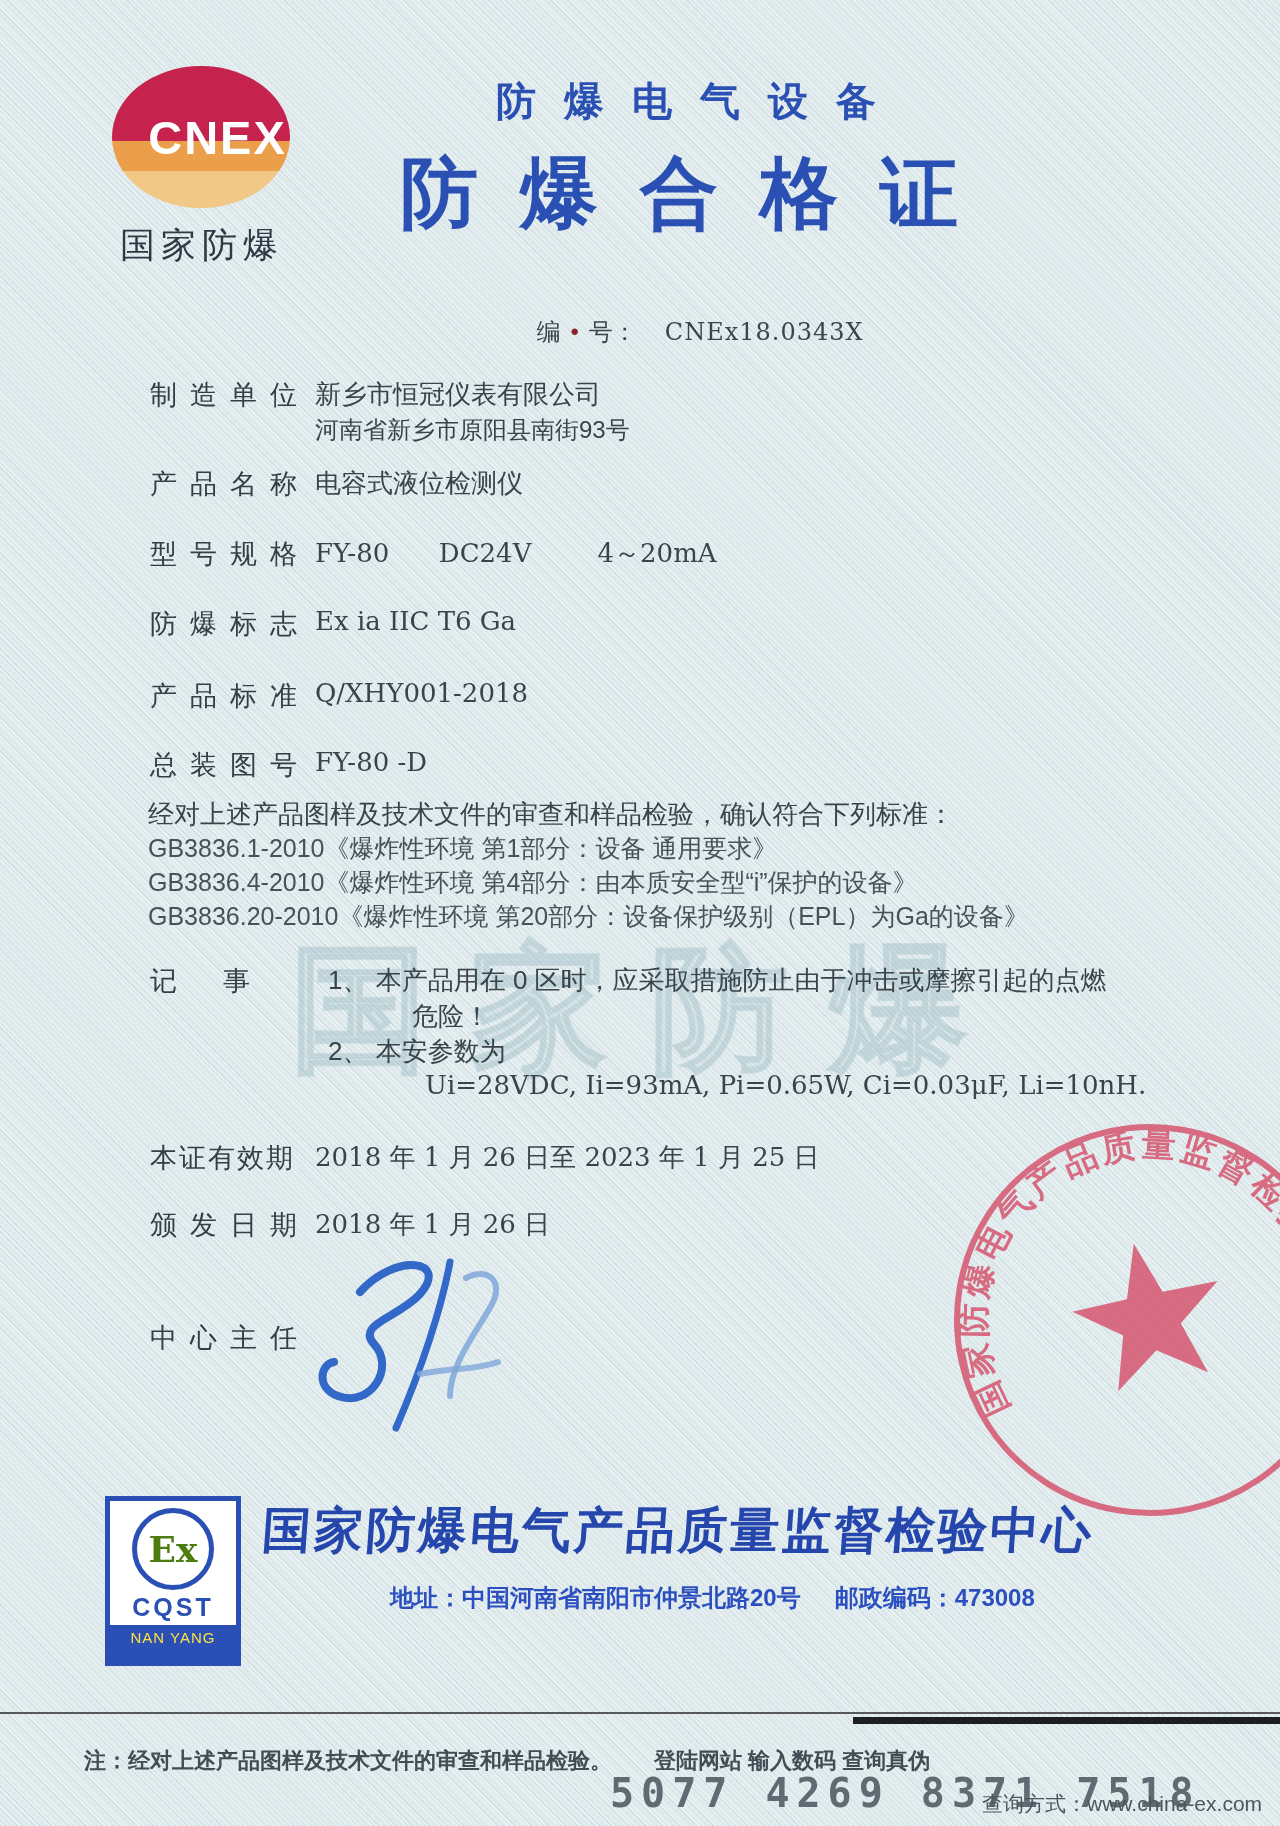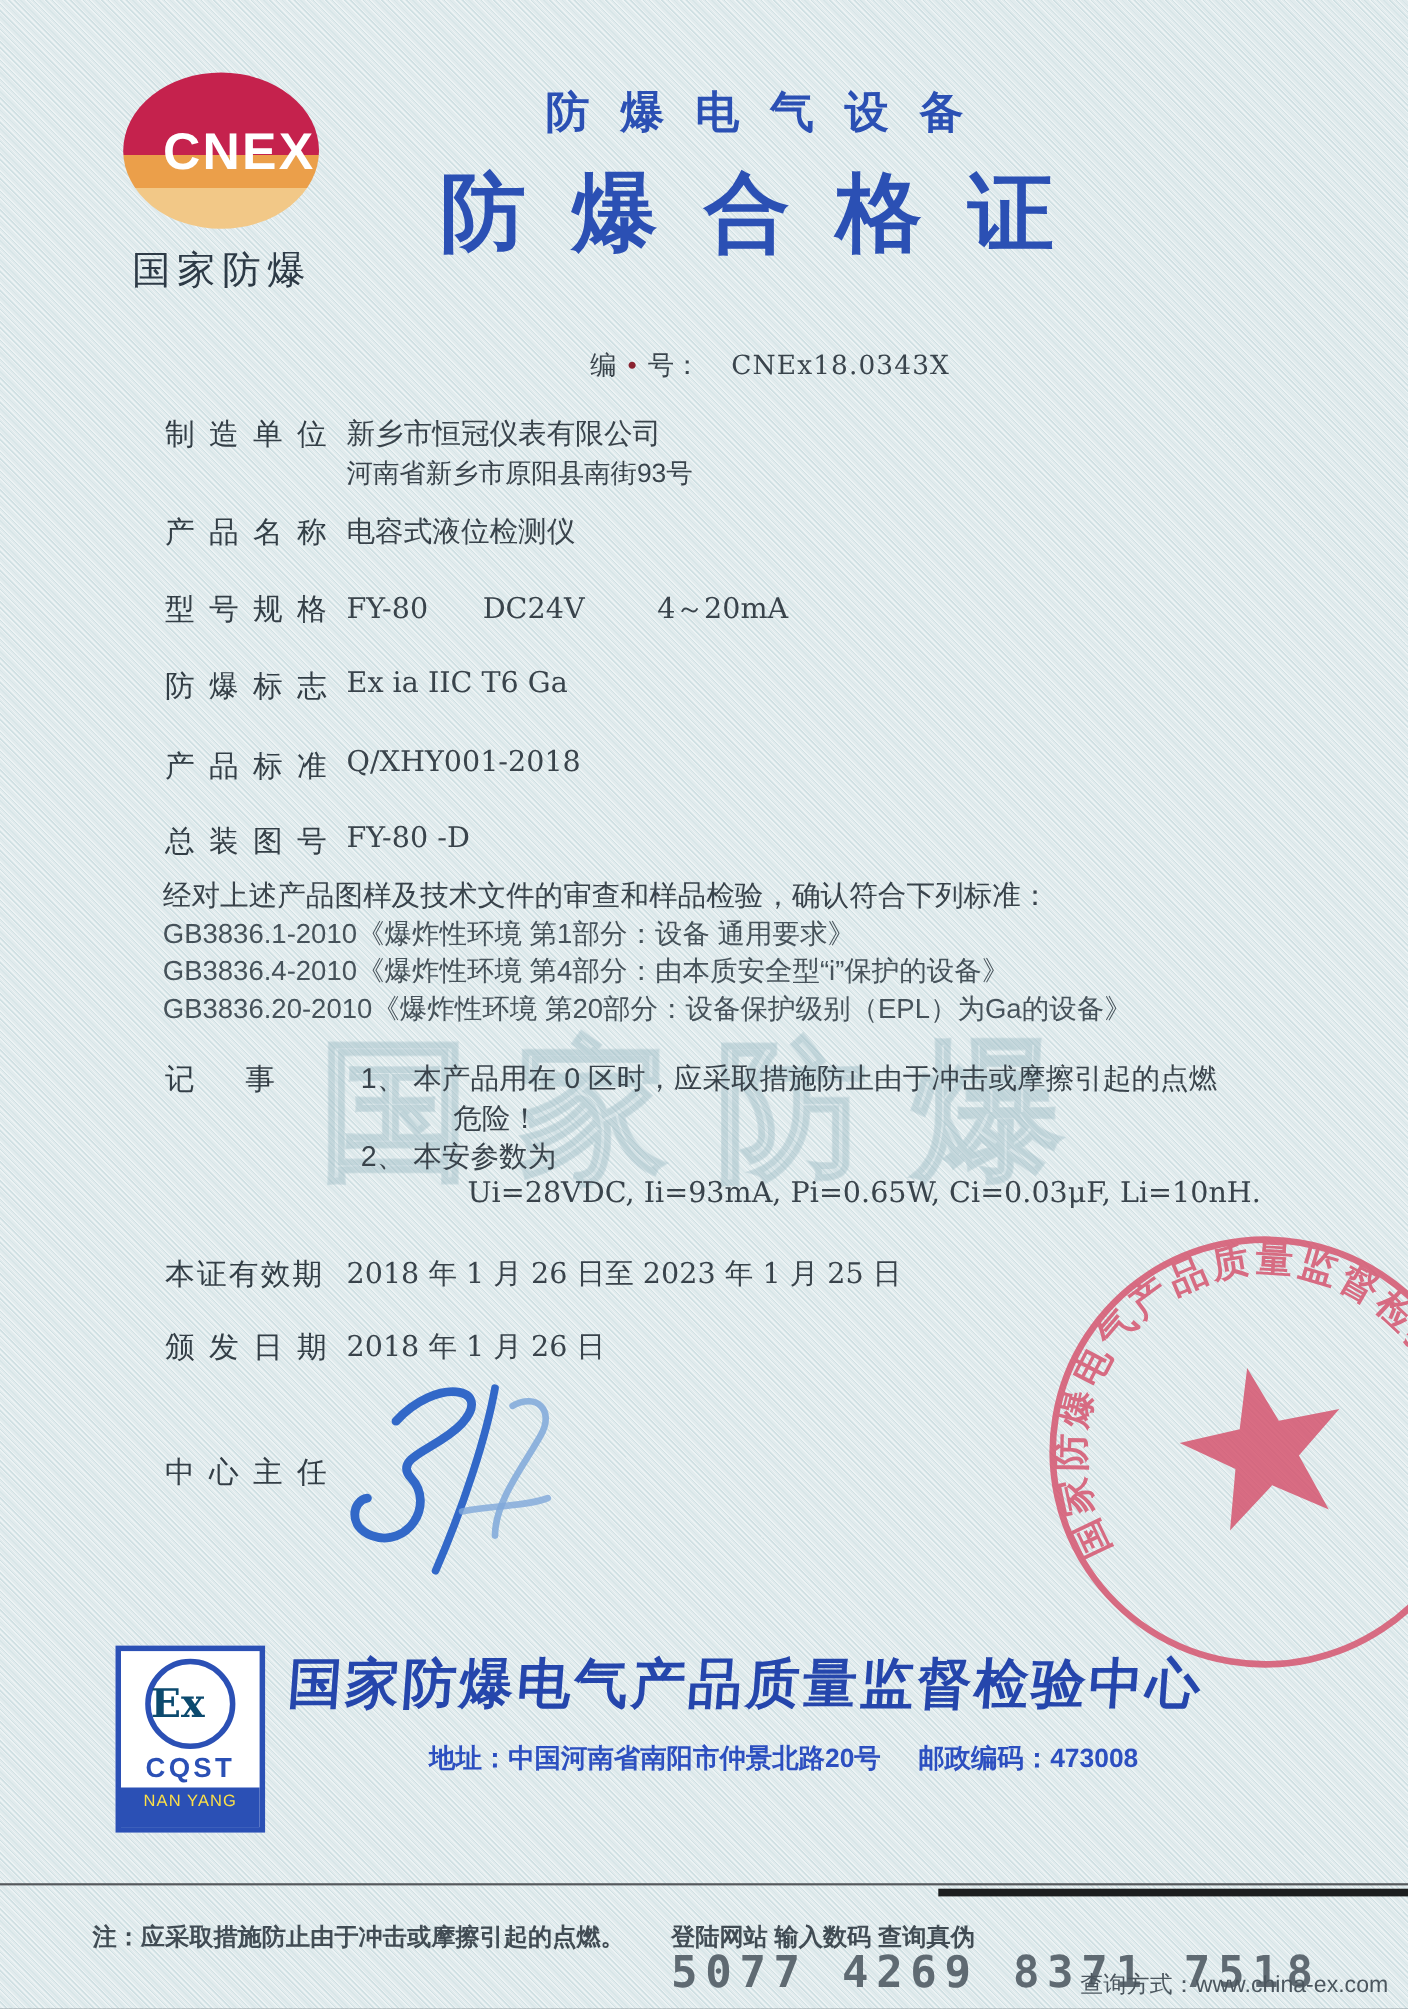--- a/index.html
+++ b/index.html
@@ -33,21 +33,21 @@
   .std{position:absolute;left:148px;font-size:25px;color:#46525a;white-space:nowrap;}
   .note-line{position:absolute;font-size:26px;color:#39434b;white-space:nowrap;}
   .serifv{font-family:"DejaVu Serif",serif;}
   
   .watermark{
     position:absolute;left:290px;top:918px;font-size:138px;font-weight:bold;letter-spacing:42px;
     color:rgba(148,182,192,0.16);-webkit-text-stroke:2px rgba(148,182,192,0.30);white-space:nowrap;pointer-events:none;
   }
   
   .ex-badge{position:absolute;left:105px;top:1496px;width:136px;height:170px;background:#ffffff;border:5px solid #2b50b5;box-sizing:border-box;display:flex;flex-direction:column;align-items:center;}
-  .ex-circle{margin-top:7px;width:82px;height:82px;border:5px solid #2b50b5;border-radius:50%;box-sizing:border-box;display:flex;align-items:center;justify-content:flex-start;font-size:36px;font-weight:bold;color:#0c4a6e;font-family:"DejaVu Serif",serif;}
+  .ex-circle{margin-top:7px;width:82px;height:82px;border:5px solid #2b50b5;border-radius:50%;box-sizing:border-box;display:flex;align-items:center;justify-content:center;font-size:36px;font-weight:bold;color:#4d7c0f;font-family:"DejaVu Serif",serif;}
   .ex-cqst{margin-top:3px;font-size:25px;font-weight:bold;color:#2b50b5;letter-spacing:3px;}
   .ex-city{margin-top:3px;width:100%;flex:1;background:#2b50b5;color:#fde047;font-size:15px;font-weight:normal;text-align:center;padding-top:4px;letter-spacing:1px;box-sizing:border-box;}
   .org-name{
     position:absolute;left:262px;top:1498px;font-size:49px;font-weight:bold;color:#2546ac;
     letter-spacing:3px;font-family:"DejaVu Serif",serif;transform:skewX(-4deg);white-space:nowrap;
   }
   .org-contact{position:absolute;font-size:24px;font-weight:bold;color:#2c4fc0;white-space:nowrap;}
   .org-contact b{margin-left:34px;}
   
   .rule{position:absolute;left:0;top:1712px;width:1280px;height:2px;background:#55595c;}
@@ -139,18 +139,18 @@
     <div class="ex-city">NAN YANG</div>
   </div>
   <div class="org-name">国家防爆电气产品质量监督检验中心</div>
   <div class="org-contact" style="left:390px;top:1582px">
     <span>地址：中国河南省南阳市仲景北路20号</span><b>邮政编码：473008</b>
   </div>
 
   <div class="rule"></div>
   <div class="rule-dark"></div>
   <div class="foot-note">
-    <span>注：应采取措施防止由于冲击或摩擦引起的点燃。</span><span class="hint">登陆网站 输入数码 查询真伪</span>
+    <span>注：经对上述产品图样及技术文件的审查和样品检验。</span><span class="hint">登陆网站 输入数码 查询真伪</span>
   </div>
   <div class="foot-code">5077 4269 8371 7518</div>
   <div class="foot-query">查询方式：www.china-ex.com</div>
 
 </div>
 
 </body></html>

